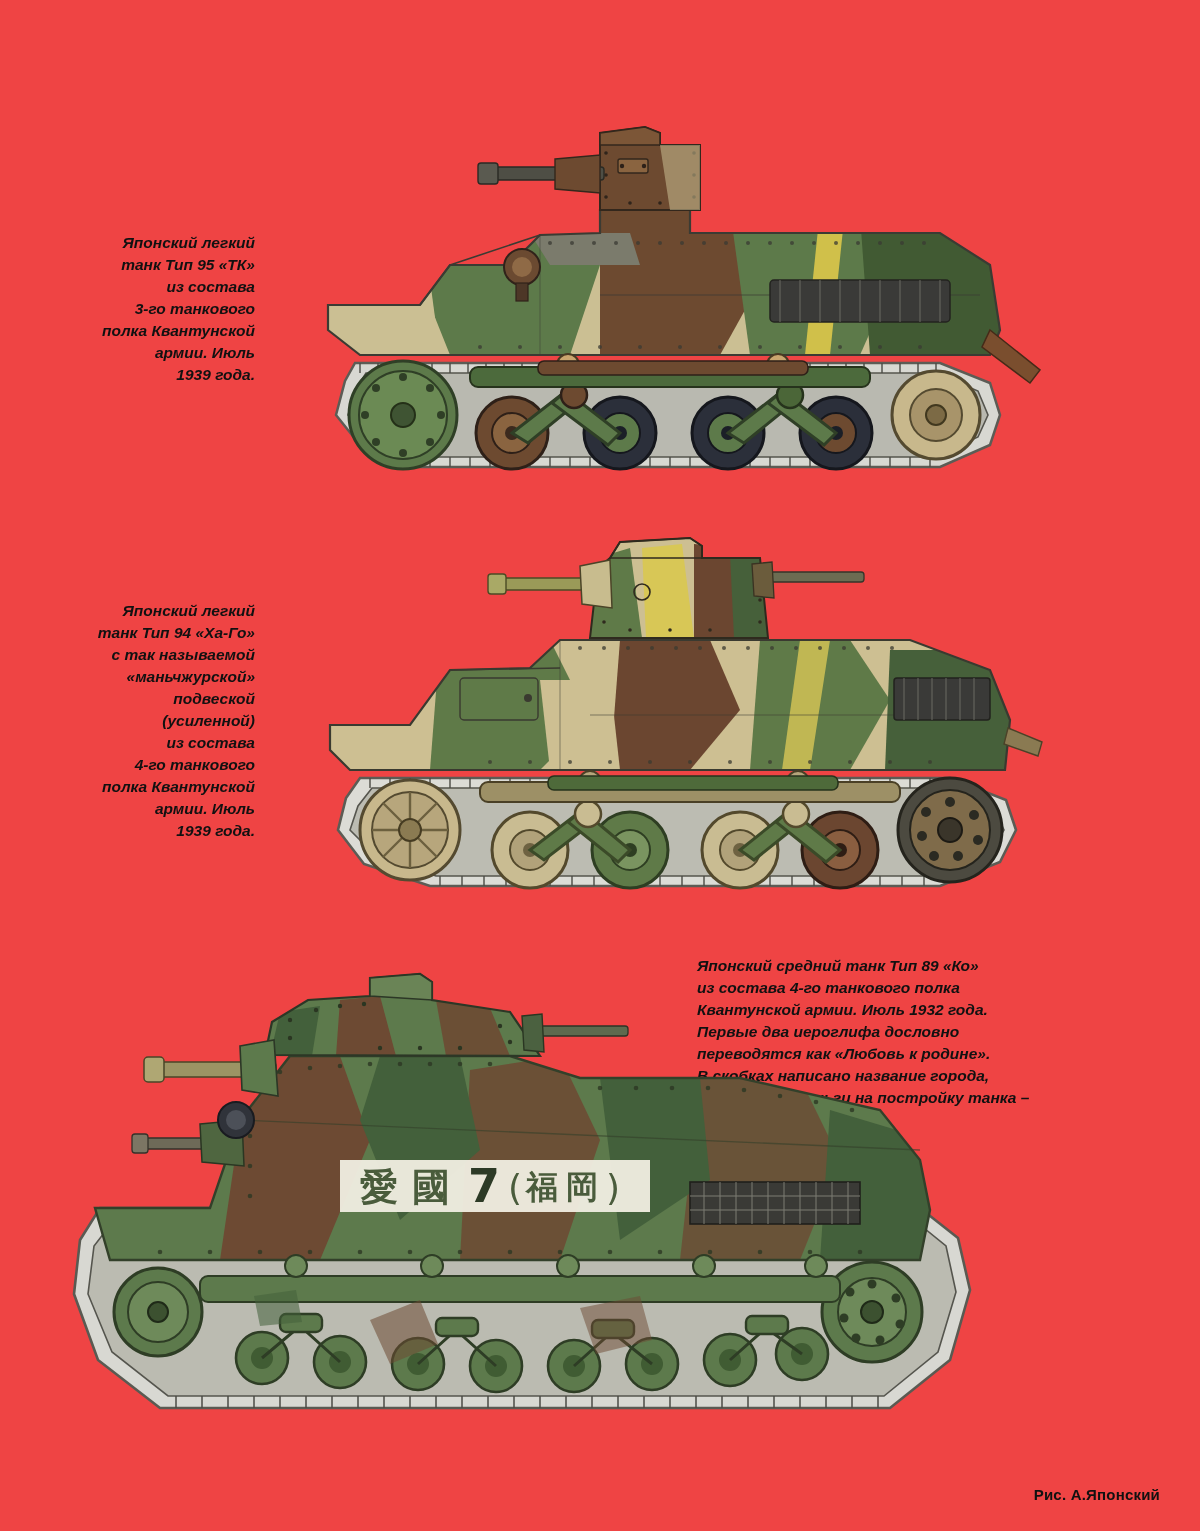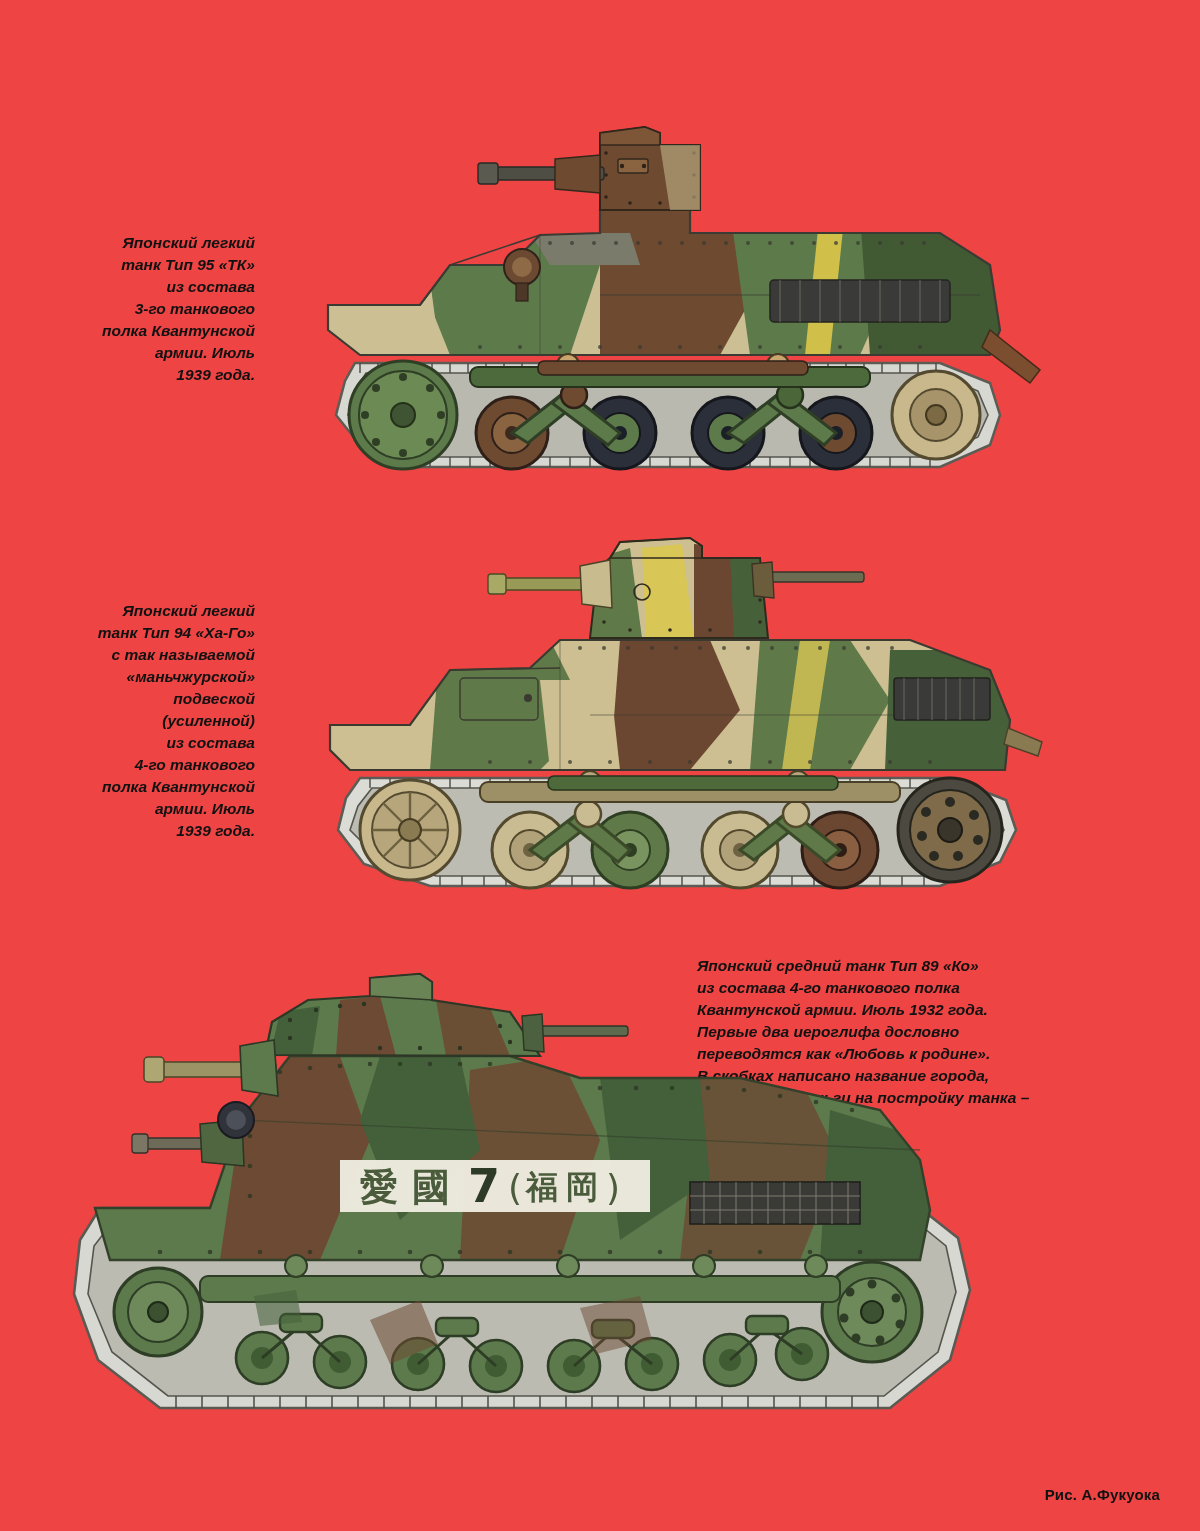--- a/index.html
+++ b/index.html
@@ -681,15 +681,15 @@
           <circle cx="776" cy="306" r="11" fill="#6e8a5a" stroke="#2e3d25" stroke-width="2"></circle>
         </g>
 
         <path d="M330,360 L380,340 L398,384 L350,404 Z" fill="#6d4a33" opacity=".55"></path>
         <path d="M540,348 L600,336 L612,380 L556,394 Z" fill="#6d4a33" opacity=".5"></path>
         <path d="M214,336 L256,330 L262,362 L220,366 Z" fill="#43603b" opacity=".55"></path>
       </g>
     </svg>
   </div>
 
-  <div class="signature">Рис. А.Фукуока</div>
+  <div class="signature">Рис. А.Японский</div>
 
 </div>
 
 </body></html>

